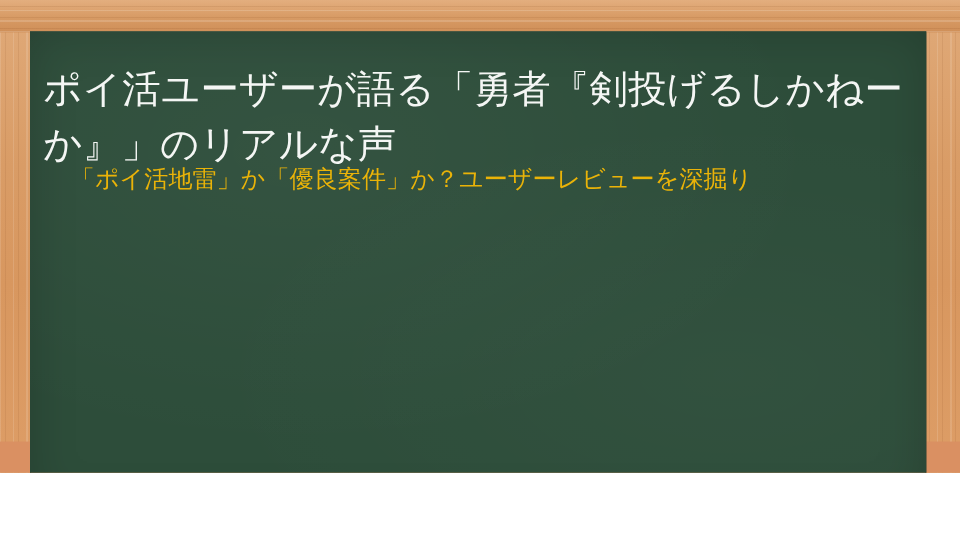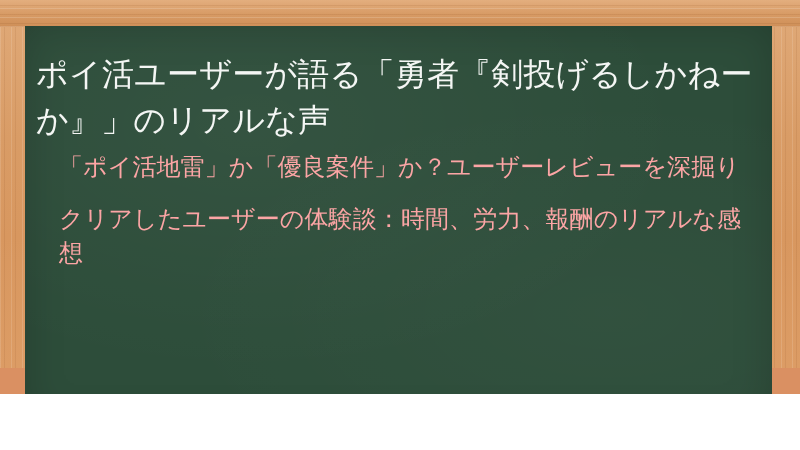--- a/index.html
+++ b/index.html
@@ -119,25 +119,25 @@
   #bullets {
     position: absolute;
     left: 34px;
     top: 108px;
     width: 700px;
     list-style: none;
     margin: 0;
     padding: 0;
   }
   #bullets li {
-    color: #fca5a5;
-    font-size: 24px;
+    color: #eab308;
+    font-size: 20px;
     line-height: 1.44;
     font-weight: 400;
-    margin: 16px 0 17px 0;
+    margin: 2px 0 17px 0;
     letter-spacing: 0.1px;
   }
   #bullets li:last-child { margin-bottom: 0; }
 
   
   #chalk {
     position: absolute;
     left: 672px;
     top: 413px;
     width: 41px;
@@ -159,21 +159,20 @@
 
   <div id="board">
     <div class="board-haze"></div>
 
     <div class="content">
 
       <h1 id="title">ポイ活ユーザーが語る「勇者『剣投げるしかねーか』」のリアルな声</h1>
 
       <ul id="bullets">
         <li>「ポイ活地雷」か「優良案件」か？ユーザーレビューを深掘り</li>
-        <li>クリアしたユーザーの体験談：時間、労力、報酬のリアルな感想</li>
       </ul>
 
     </div>
   </div>
 
   <div id="chalk"></div>
 
 </div>
 
 </body></html>

